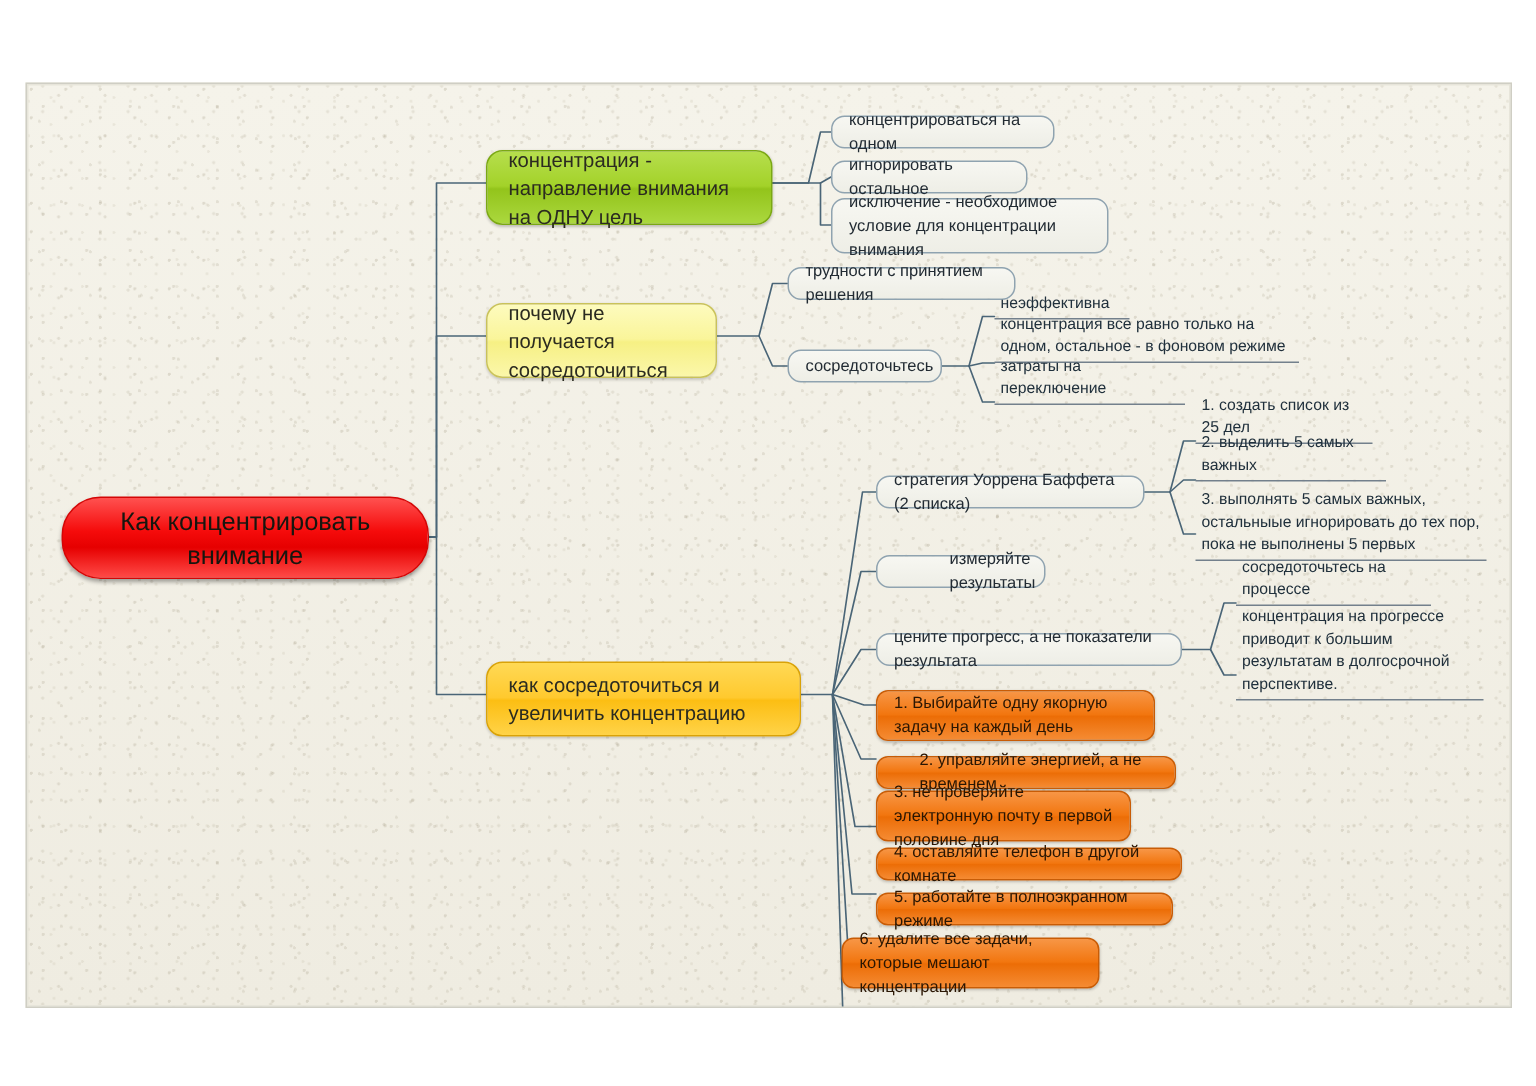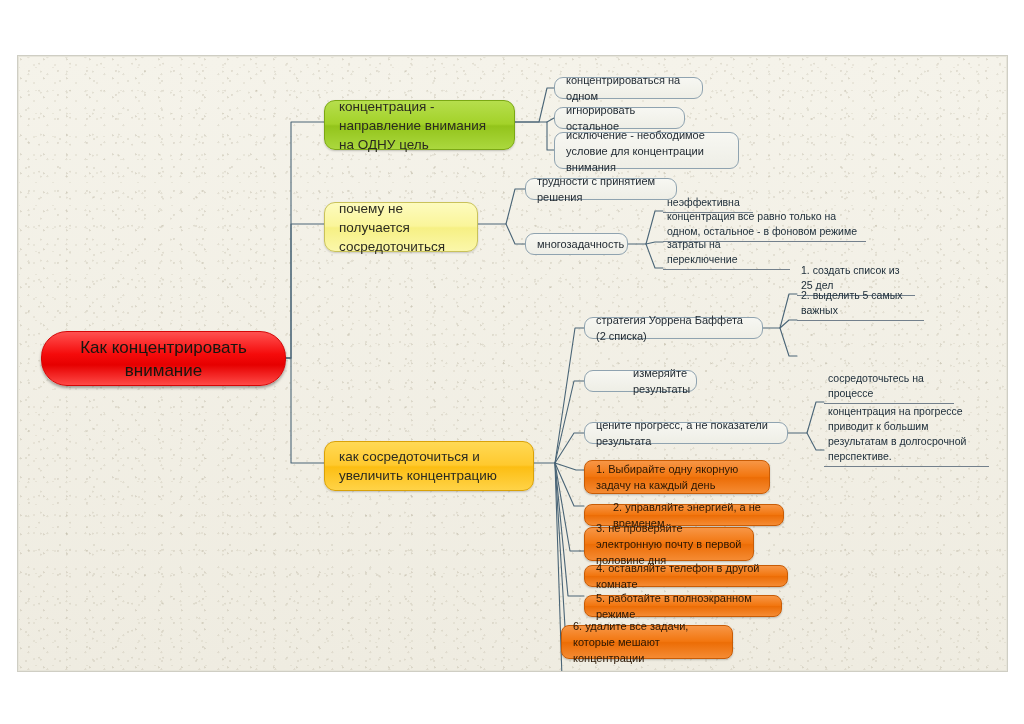--- a/index.html
+++ b/index.html
@@ -145,21 +145,21 @@
 
     <div class="node n-b n-yellow" style="left:306px;top:146px;width:154px;height:44px;">
       <span class="txt">почему не получается сосредоточиться</span>
     </div>
 
     <div class="node n-box" style="left:507px;top:122px;width:152px;height:22px;">
       <span class="txt">трудности с принятием решения</span>
     </div>
 
     <div class="node n-box" style="left:507px;top:177px;width:103px;height:22px;">
-      <span class="txt">многозадачность</span>
+      <span class="txt">сосредоточьтесь</span>
     </div>
 
     <div class="node n-leaf" style="left:645px;top:141px;width:90px;height:16px;">
       <span class="txt">неэффективна</span>
     </div>
 
     <div class="node n-leaf" style="left:645px;top:154px;width:203px;height:32px;justify-content:center;">
       <span class="txt">концентрация все равно только на одном, остальное - в фоновом режиме</span>
     </div>
 
@@ -176,20 +176,23 @@
     </div>
 
     <div class="node n-leaf" style="left:779px;top:224px;width:118px;height:16px;">
       <span class="txt">1. создать список из 25 дел</span>
     </div>
 
     <div class="node n-leaf" style="left:779px;top:249px;width:127px;height:16px;">
       <span class="txt">2. выделить 5 самых важных</span>
     </div>
 
+    <div class="node n-leaf" style="left:779px;top:270px;width:194px;height:48px;">
+      <span class="txt">3. выполнять 5 самых важных, остальныые игнорировать до тех пор, пока не выполнены 5 первых</span>
+    </div>
 
     <div class="node n-box" style="left:566px;top:314px;width:113px;height:22px;padding-left:48px;">
       <span class="txt">измеряйте результаты</span>
     </div>
 
     <div class="node n-box" style="left:566px;top:366px;width:204px;height:22px;">
       <span class="txt">цените прогресс, а не показатели результата</span>
     </div>
 
     <div class="node n-leaf" style="left:806px;top:332px;width:130px;height:16px;">

